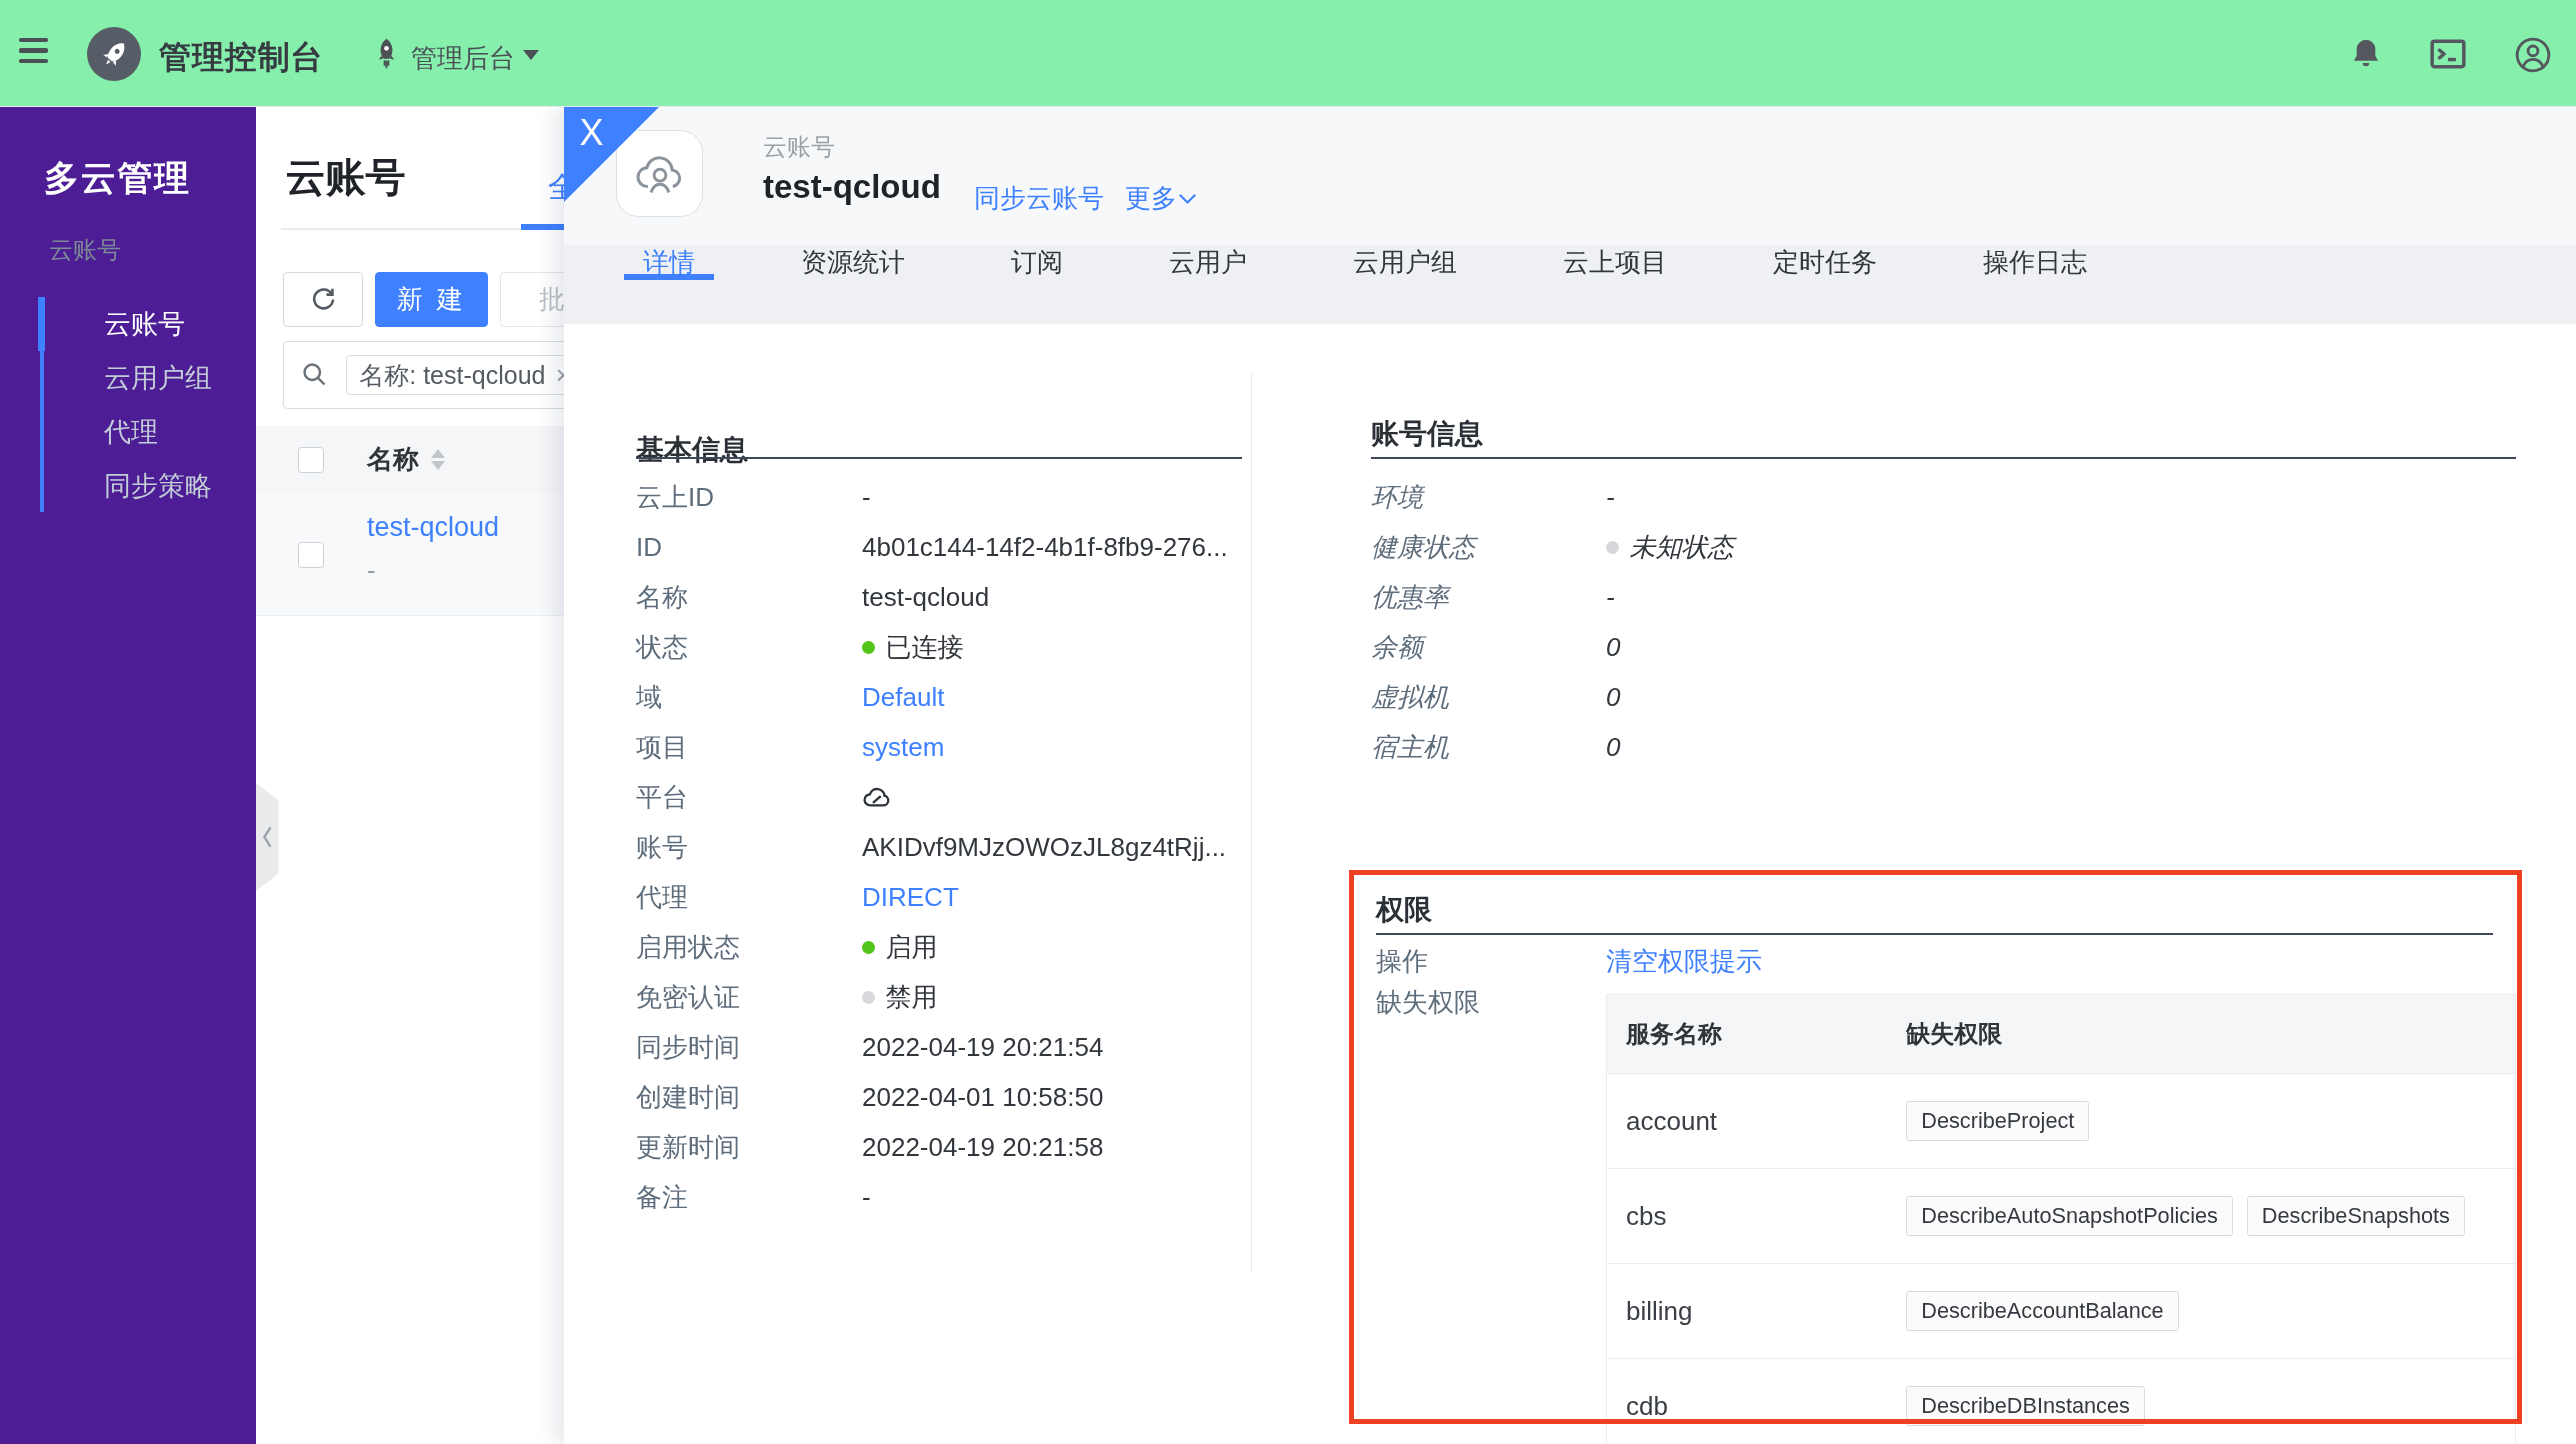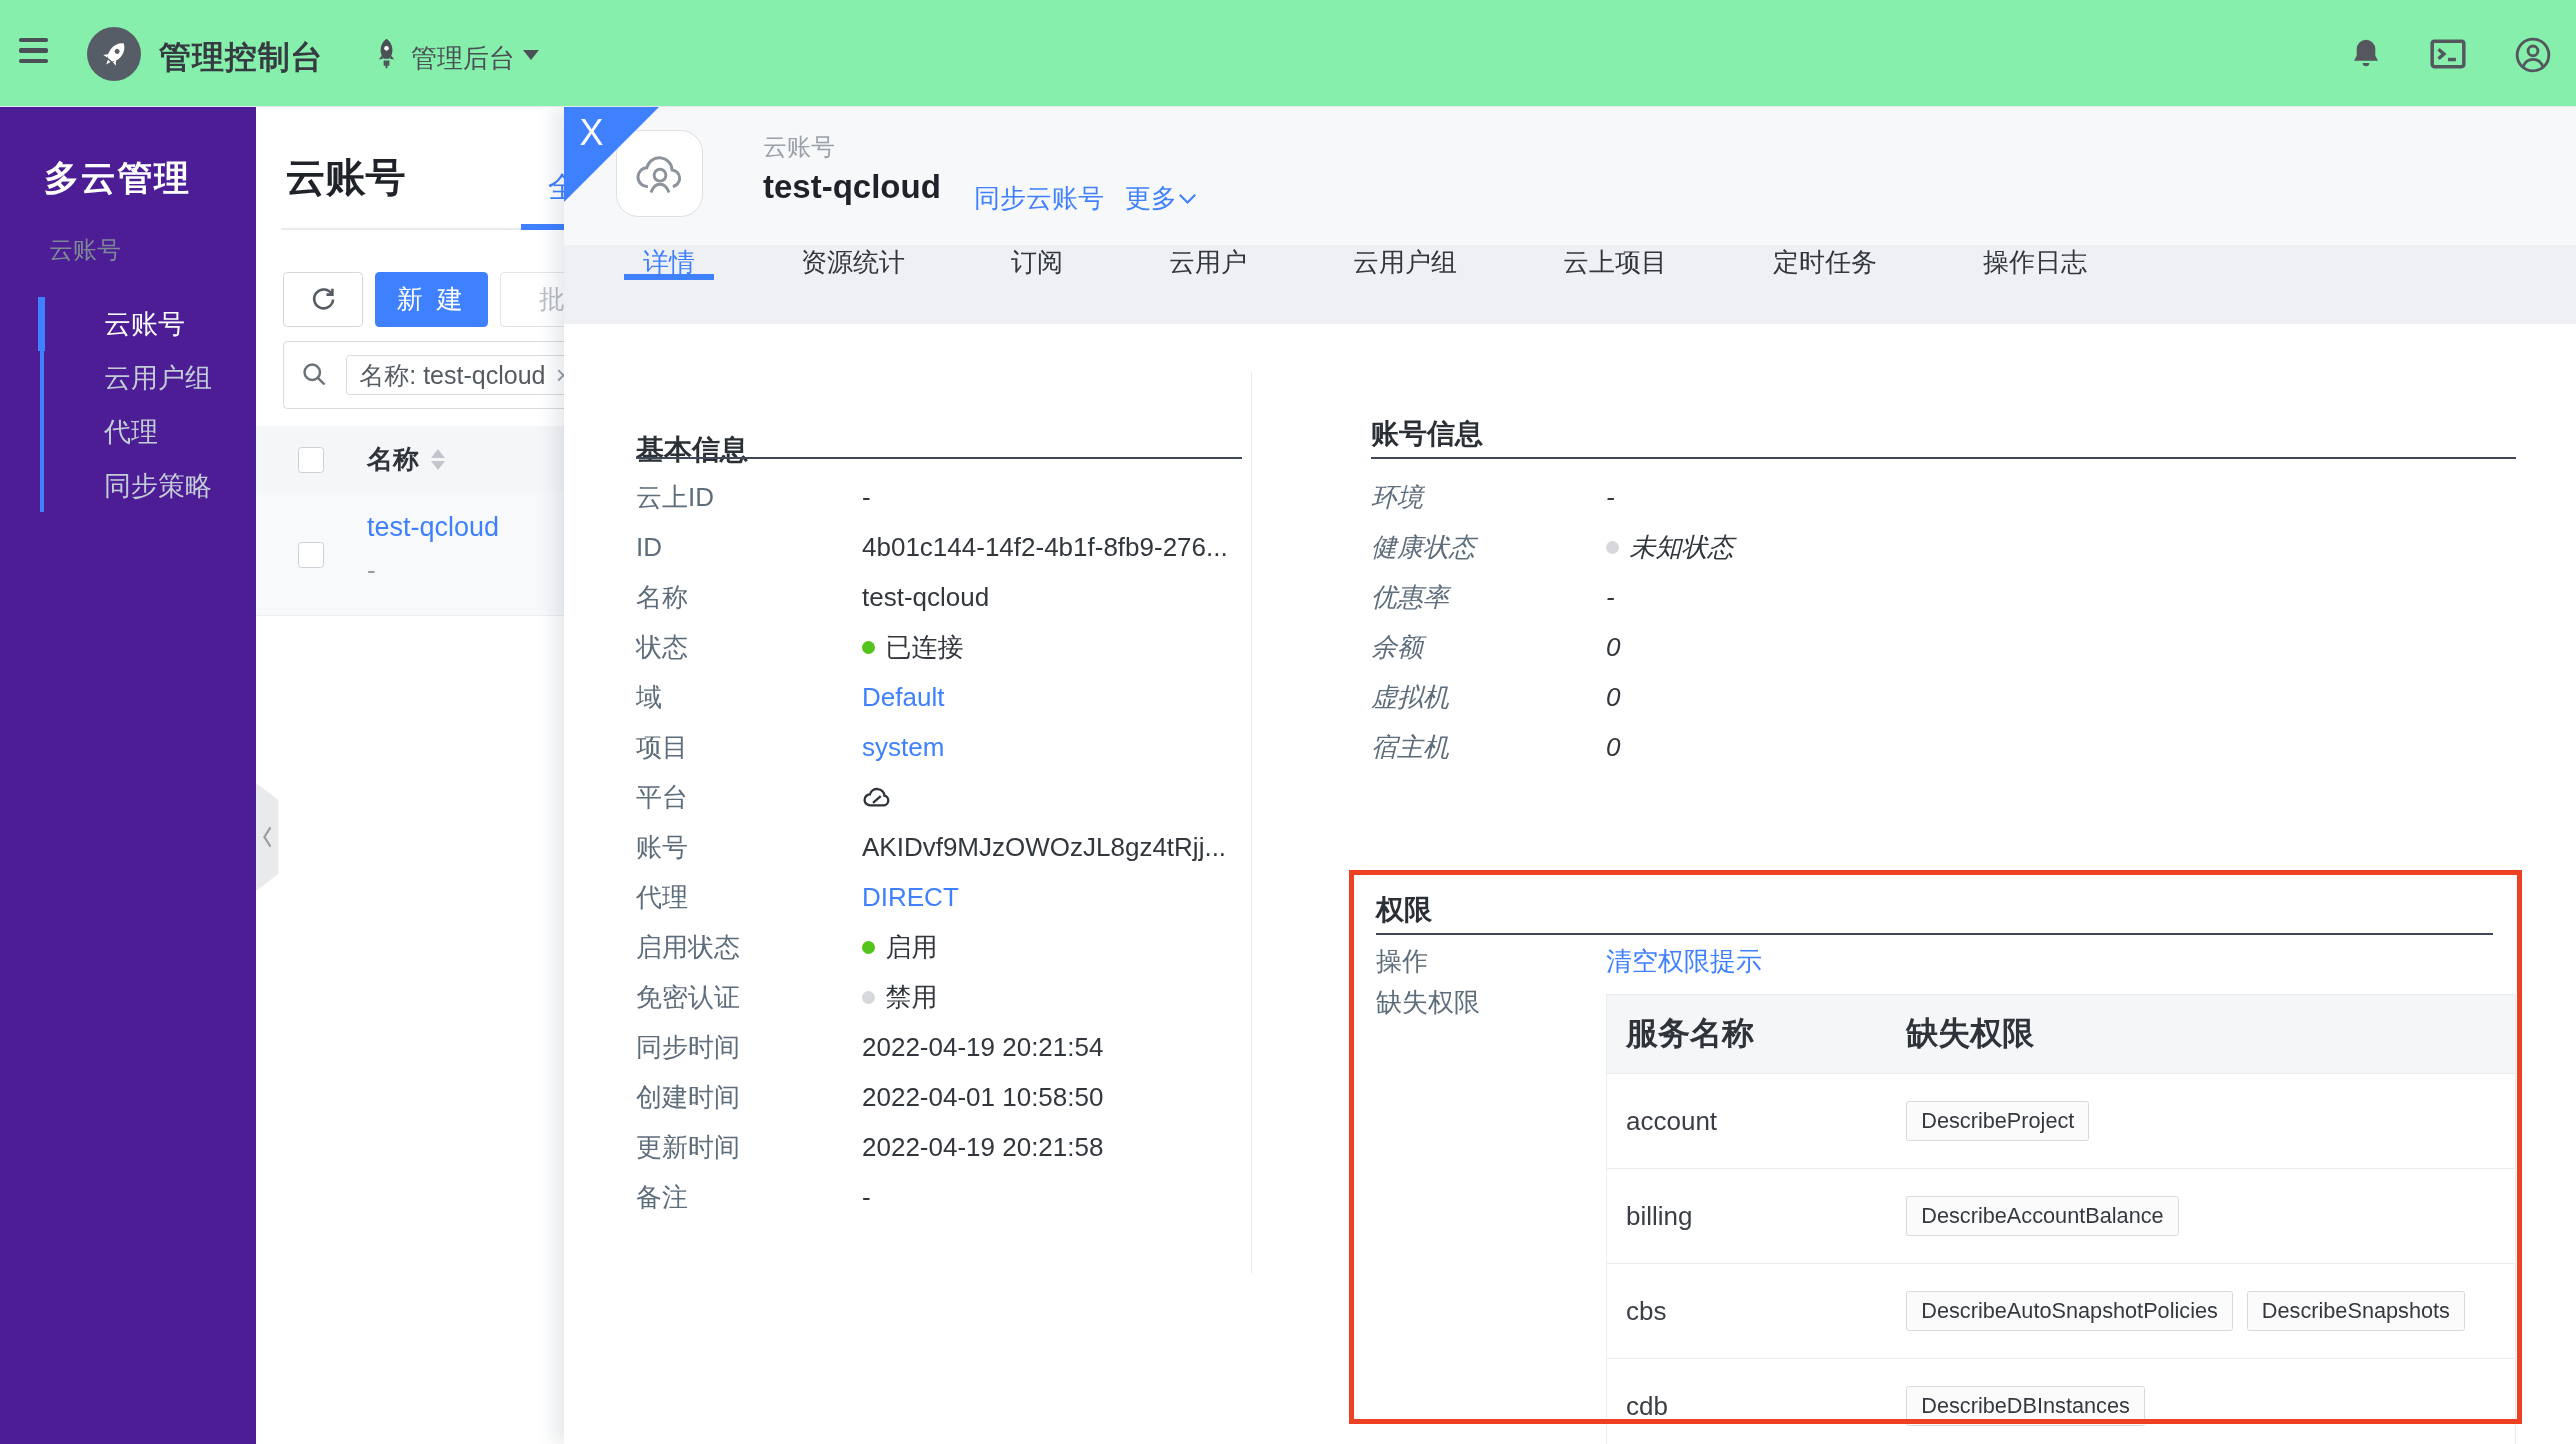--- a/index.html
+++ b/index.html
@@ -117,21 +117,21 @@
   .dot.green{background:var(--green);}
   .dot.gray{background:var(--dotgray);}
 
   
   .perm-annotation{position:absolute;left:785px;top:546px;width:1173px;height:554px;
     border:5.2px solid var(--red);z-index:9;pointer-events:none;}
   .perm-action-row{position:absolute;left:812px;top:612px;height:50px;display:flex;align-items:center;}
   .perm-action-row .lbl{width:230px;font-size:26px;color:var(--label);}
   .perm-missing-lbl{position:absolute;left:812px;top:661px;font-size:26px;color:var(--label);}
   .perm-table{position:absolute;left:1042px;top:670px;width:910px;border:0.9px solid #eaedf0;background:#fff;}
-  .pt-head{height:78px;background:#f4f6f8;display:flex;align-items:center;font-size:32px;font-weight:700;color:#2f343a;justify-content:flex-end;}
+  .pt-head{height:78px;background:#f4f6f8;display:flex;align-items:center;font-size:24px;font-weight:700;color:#2f343a;justify-content:flex-end;}
   .pt-col1{width:295px;padding-left:19px;flex:none;}
   .pt-col2{flex:1;padding-left:4.3px;}
   .pt-row{height:95px;display:flex;align-items:center;border-top:0.9px solid #eaedf0;}
   .pt-service{width:295px;padding-left:19px;font-size:26px;color:#3a3f45;flex:none;}
   .pt-tags{flex:1;padding-left:4.3px;display:flex;gap:14px;}
   .tagchip{height:40px;line-height:38px;padding:0 14px;border:0.9px solid #d8dadd;background:#fbfbfc;
     border-radius:2.6px;font-size:21.7px;color:#34393f;white-space:nowrap;}
 </style>
 </head>
 <body>
@@ -405,30 +405,30 @@
           <span class="pt-col2">缺失权限</span>
         </div>
         <div id="perm-rows">
             <div class="pt-row">
               <span class="pt-service">account</span>
               <span class="pt-tags">
                 <span class="tagchip">DescribeProject</span>
               </span>
             </div>
             <div class="pt-row">
-              <span class="pt-service">billing</span>
-              <span class="pt-tags">
-                <span class="tagchip">DescribeAccountBalance</span>
-              </span>
-            </div>
-            <div class="pt-row">
               <span class="pt-service">cbs</span>
               <span class="pt-tags">
                 <span class="tagchip">DescribeAutoSnapshotPolicies</span>
                 <span class="tagchip">DescribeSnapshots</span>
+              </span>
+            </div>
+            <div class="pt-row">
+              <span class="pt-service">billing</span>
+              <span class="pt-tags">
+                <span class="tagchip">DescribeAccountBalance</span>
               </span>
             </div>
             <div class="pt-row">
               <span class="pt-service">cdb</span>
               <span class="pt-tags">
                 <span class="tagchip">DescribeDBInstances</span>
               </span>
             </div>
           </div>
       </div>

